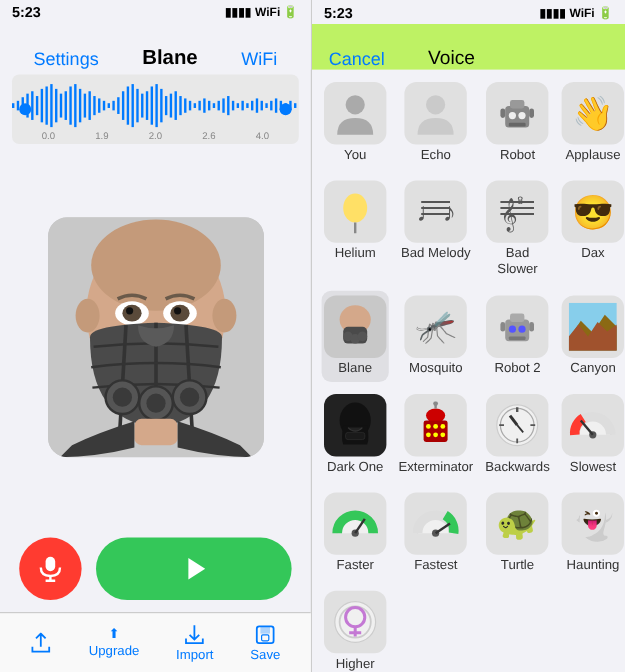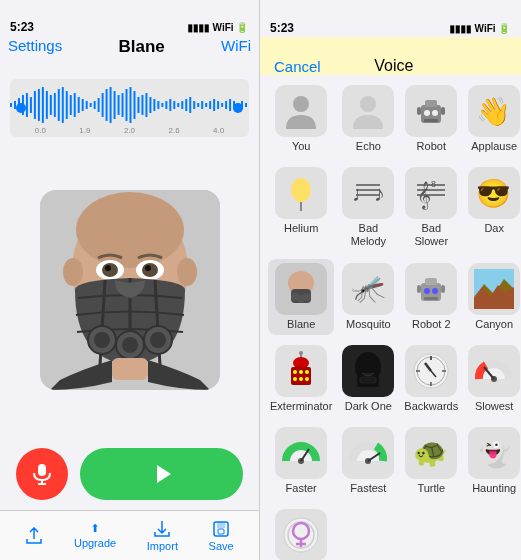--- a/index.html
+++ b/index.html
@@ -23,30 +23,29 @@
     }
     .status-bar {
       height: 20px;
       background: #f2f2f7;
       display: flex;
       align-items: center;
       justify-content: space-between;
       padding: 0 10px;
       font-size: 11px;
       font-weight: 600;
-      margin-top: 17px;
     }
     .status-bar .time { font-size: 12px; font-weight: 700; }
     .status-icons { display: flex; align-items: center; gap: 3px; font-size: 10px; }
     .nav-bar {
       height: 38px;
       display: flex;
-      align-items: flex-start;
+      align-items: flex-end;
       justify-content: space-between;
-      padding: 0 8px;
+      padding: 0 28px;
       background: #f2f2f7;
     }
     .nav-bar .nav-btn {
       color: #007aff;
       font-size: 15px;
       cursor: pointer;
     }
     .nav-bar .nav-title {
       font-size: 17px;
       font-weight: 600;
@@ -159,24 +158,24 @@
       width: 261px;
       height: 560px;
       background: #f2f2f7;
       display: flex;
       flex-direction: column;
     }
     .right-nav {
       height: 38px;
       display: flex;
       align-items: center;
-      justify-content: space-between;
       padding: 0 14px;
       padding-top: 20px;
-      background: #fef9c3;
+      background: #bef264;
+      gap: 36px;
     }
     .right-nav .cancel-btn { color: #007aff; font-size: 15px; cursor: pointer; }
     .voice-grid {
       flex: 1;
       overflow-y: auto;
       padding: 6px 8px;
       display: grid;
       grid-template-columns: repeat(4, 1fr);
       gap: 6px;
       align-content: start;
@@ -545,52 +544,52 @@
         <svg viewBox="0 0 40 40" width="40" height="40">
           <rect x="0" y="0" width="40" height="40" fill="#87ceeb"></rect>
           <polygon points="0,30 10,15 20,25 30,10 40,20 40,40 0,40" fill="#8b6914"></polygon>
           <polygon points="0,40 0,28 8,18 16,28 24,16 32,24 40,18 40,40" fill="#a0522d"></polygon>
         </svg>
       </div>
       <span class="voice-label">Canyon</span>
     </div>
 
     <div class="voice-item">
+      <div class="voice-icon-box" style="background:#222;">
+        <svg viewBox="0 0 40 40" width="40" height="40">
+
+          <ellipse cx="20" cy="16" rx="13" ry="15" fill="#111"></ellipse>
+          <path d="M10 20 Q8 32 10 36 L30 36 Q32 32 30 20Z" fill="#111"></path>
+          <path d="M14 22 Q20 28 26 22" fill="#222" stroke="#333" stroke-width="1"></path>
+          <rect x="12" y="26" width="16" height="6" rx="2" fill="#1a1a1a" stroke="#333" stroke-width="0.5"></rect>
+        </svg>
+      </div>
+      <span class="voice-label">Dark One</span>
+    </div>
+
+    <div class="voice-item">
       <div class="voice-icon-box">
         <svg viewBox="0 0 40 40" width="40" height="40">
 
           <ellipse cx="20" cy="12" rx="8" ry="6" fill="#c00"></ellipse>
           <rect x="10" y="16" width="20" height="18" rx="2" fill="#a00"></rect>
           <circle cx="14" cy="21" r="2" fill="#ffff00"></circle>
           <circle cx="20" cy="21" r="2" fill="#ffff00"></circle>
           <circle cx="26" cy="21" r="2" fill="#ffff00"></circle>
           <circle cx="14" cy="28" r="2" fill="#ffff00"></circle>
           <circle cx="20" cy="28" r="2" fill="#ffff00"></circle>
           <circle cx="26" cy="28" r="2" fill="#ffff00"></circle>
           <line x1="20" y1="6" x2="20" y2="2" stroke="#888" stroke-width="2"></line>
           <circle cx="20" cy="2" r="2" fill="#888"></circle>
         </svg>
       </div>
       <span class="voice-label">Exterminator</span>
     </div>
 
     <div class="voice-item">
-      <div class="voice-icon-box" style="background:#222;">
-        <svg viewBox="0 0 40 40" width="40" height="40">
-
-          <ellipse cx="20" cy="16" rx="13" ry="15" fill="#111"></ellipse>
-          <path d="M10 20 Q8 32 10 36 L30 36 Q32 32 30 20Z" fill="#111"></path>
-          <path d="M14 22 Q20 28 26 22" fill="#222" stroke="#333" stroke-width="1"></path>
-          <rect x="12" y="26" width="16" height="6" rx="2" fill="#1a1a1a" stroke="#333" stroke-width="0.5"></rect>
-        </svg>
-      </div>
-      <span class="voice-label">Dark One</span>
-    </div>
-
-    <div class="voice-item">
       <div class="voice-icon-box">
         <svg viewBox="0 0 40 40" width="40" height="40">
           <circle cx="20" cy="20" r="17" fill="#f0f0f0" stroke="#ccc" stroke-width="1"></circle>
           <circle cx="20" cy="20" r="14" fill="none" stroke="#aaa" stroke-width="1"></circle>
 
           <line x1="20" y1="5" x2="20" y2="9" stroke="#555" stroke-width="2"></line>
           <line x1="20" y1="31" x2="20" y2="35" stroke="#555" stroke-width="1.5"></line>
           <line x1="5" y1="20" x2="9" y2="20" stroke="#555" stroke-width="1.5"></line>
           <line x1="31" y1="20" x2="35" y2="20" stroke="#555" stroke-width="1.5"></line>
 

